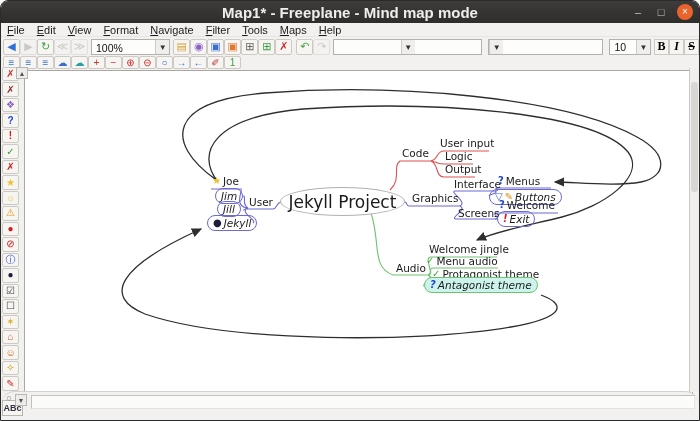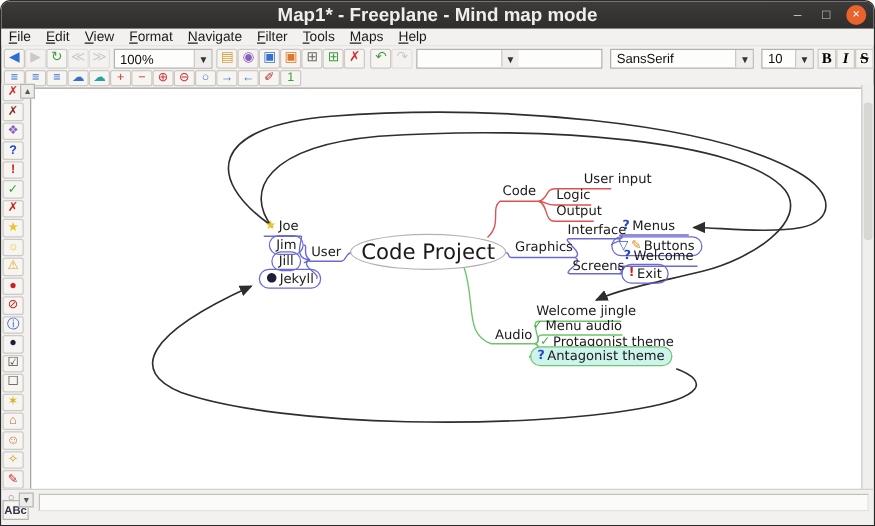--- a/index.html
+++ b/index.html
@@ -46,28 +46,28 @@
   .ltbtn .glyph{font-size:10px;line-height:10px;}
   .minibtn{position:absolute;width:12px;height:12px;border:1px solid #b9b6b1;background:#ececea;color:#555;
     font-size:7px;text-align:center;line-height:11px;z-index:6;box-sizing:border-box;}
   
   .canvas{position:absolute;left:24px;top:70px;width:667px;height:323px;background:#fff;
     outline:1px solid #a9a7a3;z-index:1;}
   .canvas svg{position:absolute;left:0;top:0;}
   .node{position:absolute;display:flex;align-items:center;gap:2px;white-space:nowrap;
     font-family:"DejaVu Sans",sans-serif;font-size:10.5px;line-height:12px;color:#1a1a1a;z-index:2;}
   .node.bubble{border:1px solid #6a6ad2;border-radius:8px;padding:1px 5px;box-sizing:border-box;
-    justify-content:center;}
+    justify-content:center;font-style:italic;}
   .node.ellipse{border:1px solid #b2b2b2;border-radius:50%;background:#fff;justify-content:center;
     box-sizing:border-box;}
   .nicon{font-size:10px;line-height:10px;}
   .vscroll{position:absolute;right:0;top:67px;width:9px;bottom:28px;background:#f0efed;border-left:1px solid #ccc9c4;z-index:2;}
   .vthumb{position:absolute;left:1px;top:14px;width:7px;height:110px;background:#d9d7d3;border-radius:3px;}
   
-  .statusbar{position:absolute;left:0;bottom:0;width:100%;height:28px;background:#f2f1ef;border-top:1px solid #d4d2ce;z-index:5;}
+  .statusbar{position:absolute;left:0;bottom:0;width:100%;height:28px;background:#f2f1ef;border-top:1px solid #d4d2ce;z-index:5;border-radius:14px;}
   .abc{position:absolute;left:1px;top:8px;width:21px;height:16px;border:1px solid #b9b6b1;background:#f6f5f2;
     font-size:9px;font-weight:bold;color:#334;display:flex;align-items:center;justify-content:center;box-sizing:border-box;}
   .statusfield{position:absolute;left:30px;right:4px;top:3px;height:14px;background:#fbfbfa;
     border:1px solid #c4c1bc;border-right-color:#e4e2de;border-bottom-color:#e4e2de;box-sizing:border-box;}
 </style>
 </head>
 <body>
 
 <div class="win">
 
@@ -143,21 +143,20 @@
         </span>
         <span class="tbtn dis">
           <span class="glyph" style="color: rgb(154, 154, 154);">↷</span>
         </span>
       </div>
     <div class="combo" style="width:158px;flex-direction:column;">
       <span class="cfield">Default</span>
       <span class="carrow">▼</span>
     </div>
     <div class="combo" style="width:122px;">
-      <span class="cfield">SansSerif</span>
       <span class="carrow">▼</span>
     </div>
     <div class="combo" style="width:44px;">
       <span class="cfield">10</span>
       <span class="carrow">▼</span>
     </div>
     <div class="tgroup">
         <span class="fmtbtn ">B</span>
         <span class="fmtbtn it">I</span>
         <span class="fmtbtn st">S</span>
@@ -309,21 +308,21 @@
           <path d="M403,204 C411,207 396,214 399,215" stroke="#6ec46e" fill="none" stroke-width="1.1"></path>
         </g>
       <g id="connector-group">
           <path d="M190,108 C140,72 142,30 240,22 C370,12 540,26 612,66 C645,84 641,106 616,111 C590,116 550,111 530,111" stroke="#2e2e2e" fill="none" stroke-width="1.3" marker-end="url(#arrow)"></path>
           <path d="M193,111 C170,82 188,46 278,38 C410,29 570,41 603,81 C622,106 577,136 537,146 C500,155 472,160 452,169" stroke="#2e2e2e" fill="none" stroke-width="1.3" marker-end="url(#arrow)"></path>
           <path d="M516,224 C543,234 538,247 486,256 C396,272 204,272 120,243 C78,226 92,196 176,158" stroke="#2e2e2e" fill="none" stroke-width="1.3" marker-end="url(#arrow)"></path>
         </g>
     </svg>
     <div id="nodes">
         <div class="node ellipse" style="left: 255px; top: 116px; width: 125px; height: 29px; font-size: 17px;">
-          <span class="nlabel">Code Project</span>
+          <span class="nlabel">Jekyll Project</span>
         </div>
         <div class="node plain" style="left: 224px; top: 125px;">
           <span class="nlabel">User</span>
         </div>
         <div class="node plain" style="left: 187px; top: 104px;">
           <span class="nicon" style="color: rgb(238, 194, 42);">★</span>
           <span class="nlabel">Joe</span>
         </div>
         <div class="node bubble" style="left: 190px; top: 117px; border-color: rgb(106, 106, 210);">
           <span class="nlabel">Jim</span>
@@ -331,21 +330,21 @@
         <div class="node bubble" style="left: 192px; top: 130px; border-color: rgb(106, 106, 210);">
           <span class="nlabel">Jill</span>
         </div>
         <div class="node bubble" style="left: 182px; top: 144px; border-color: rgb(106, 106, 210);">
           <span class="nicon" style="color: rgb(29, 29, 56);">●</span>
           <span class="nlabel">Jekyll</span>
         </div>
         <div class="node plain" style="left: 377px; top: 76px;">
           <span class="nlabel">Code</span>
         </div>
-        <div class="node plain" style="left: 442px; top: 66px;">
+        <div class="node plain" style="left: 415px; top: 66px;">
           <span class="nlabel">User input</span>
         </div>
         <div class="node plain" style="left: 420px; top: 79px;">
           <span class="nlabel">Logic</span>
         </div>
         <div class="node plain" style="left: 420px; top: 92px;">
           <span class="nlabel">Output</span>
         </div>
         <div class="node plain" style="left: 387px; top: 121px;">
           <span class="nlabel">Graphics</span>

